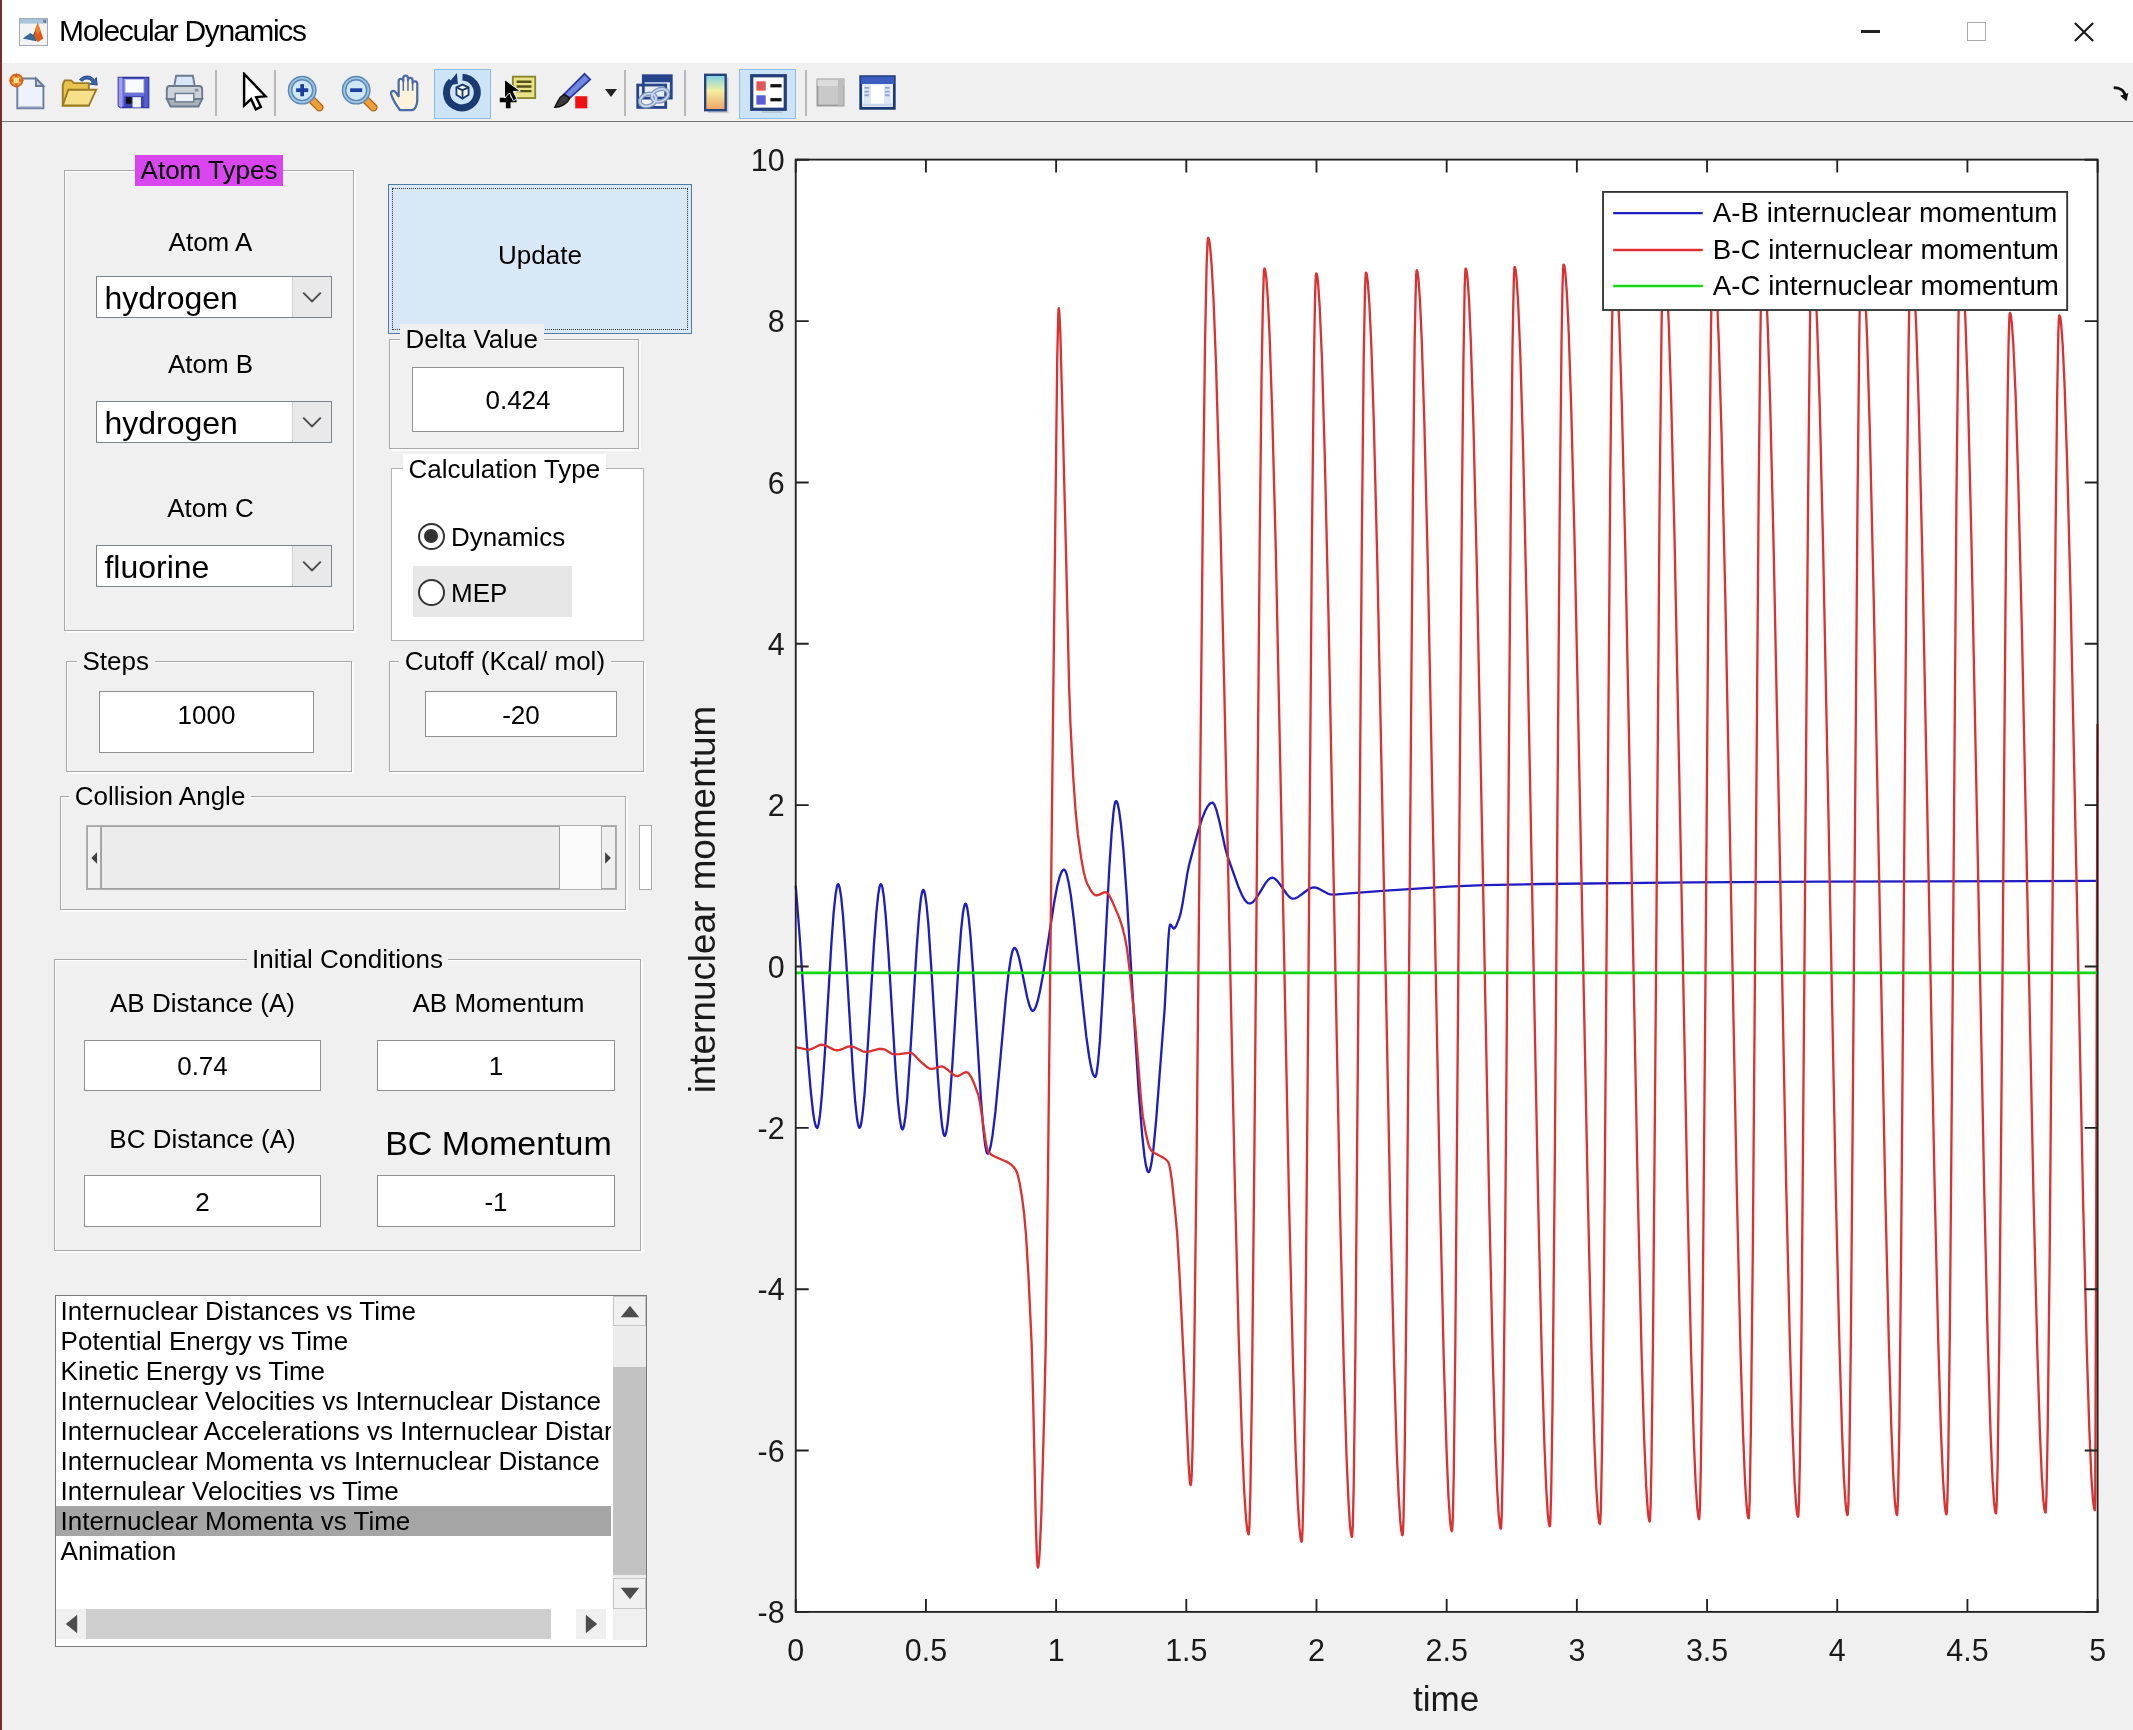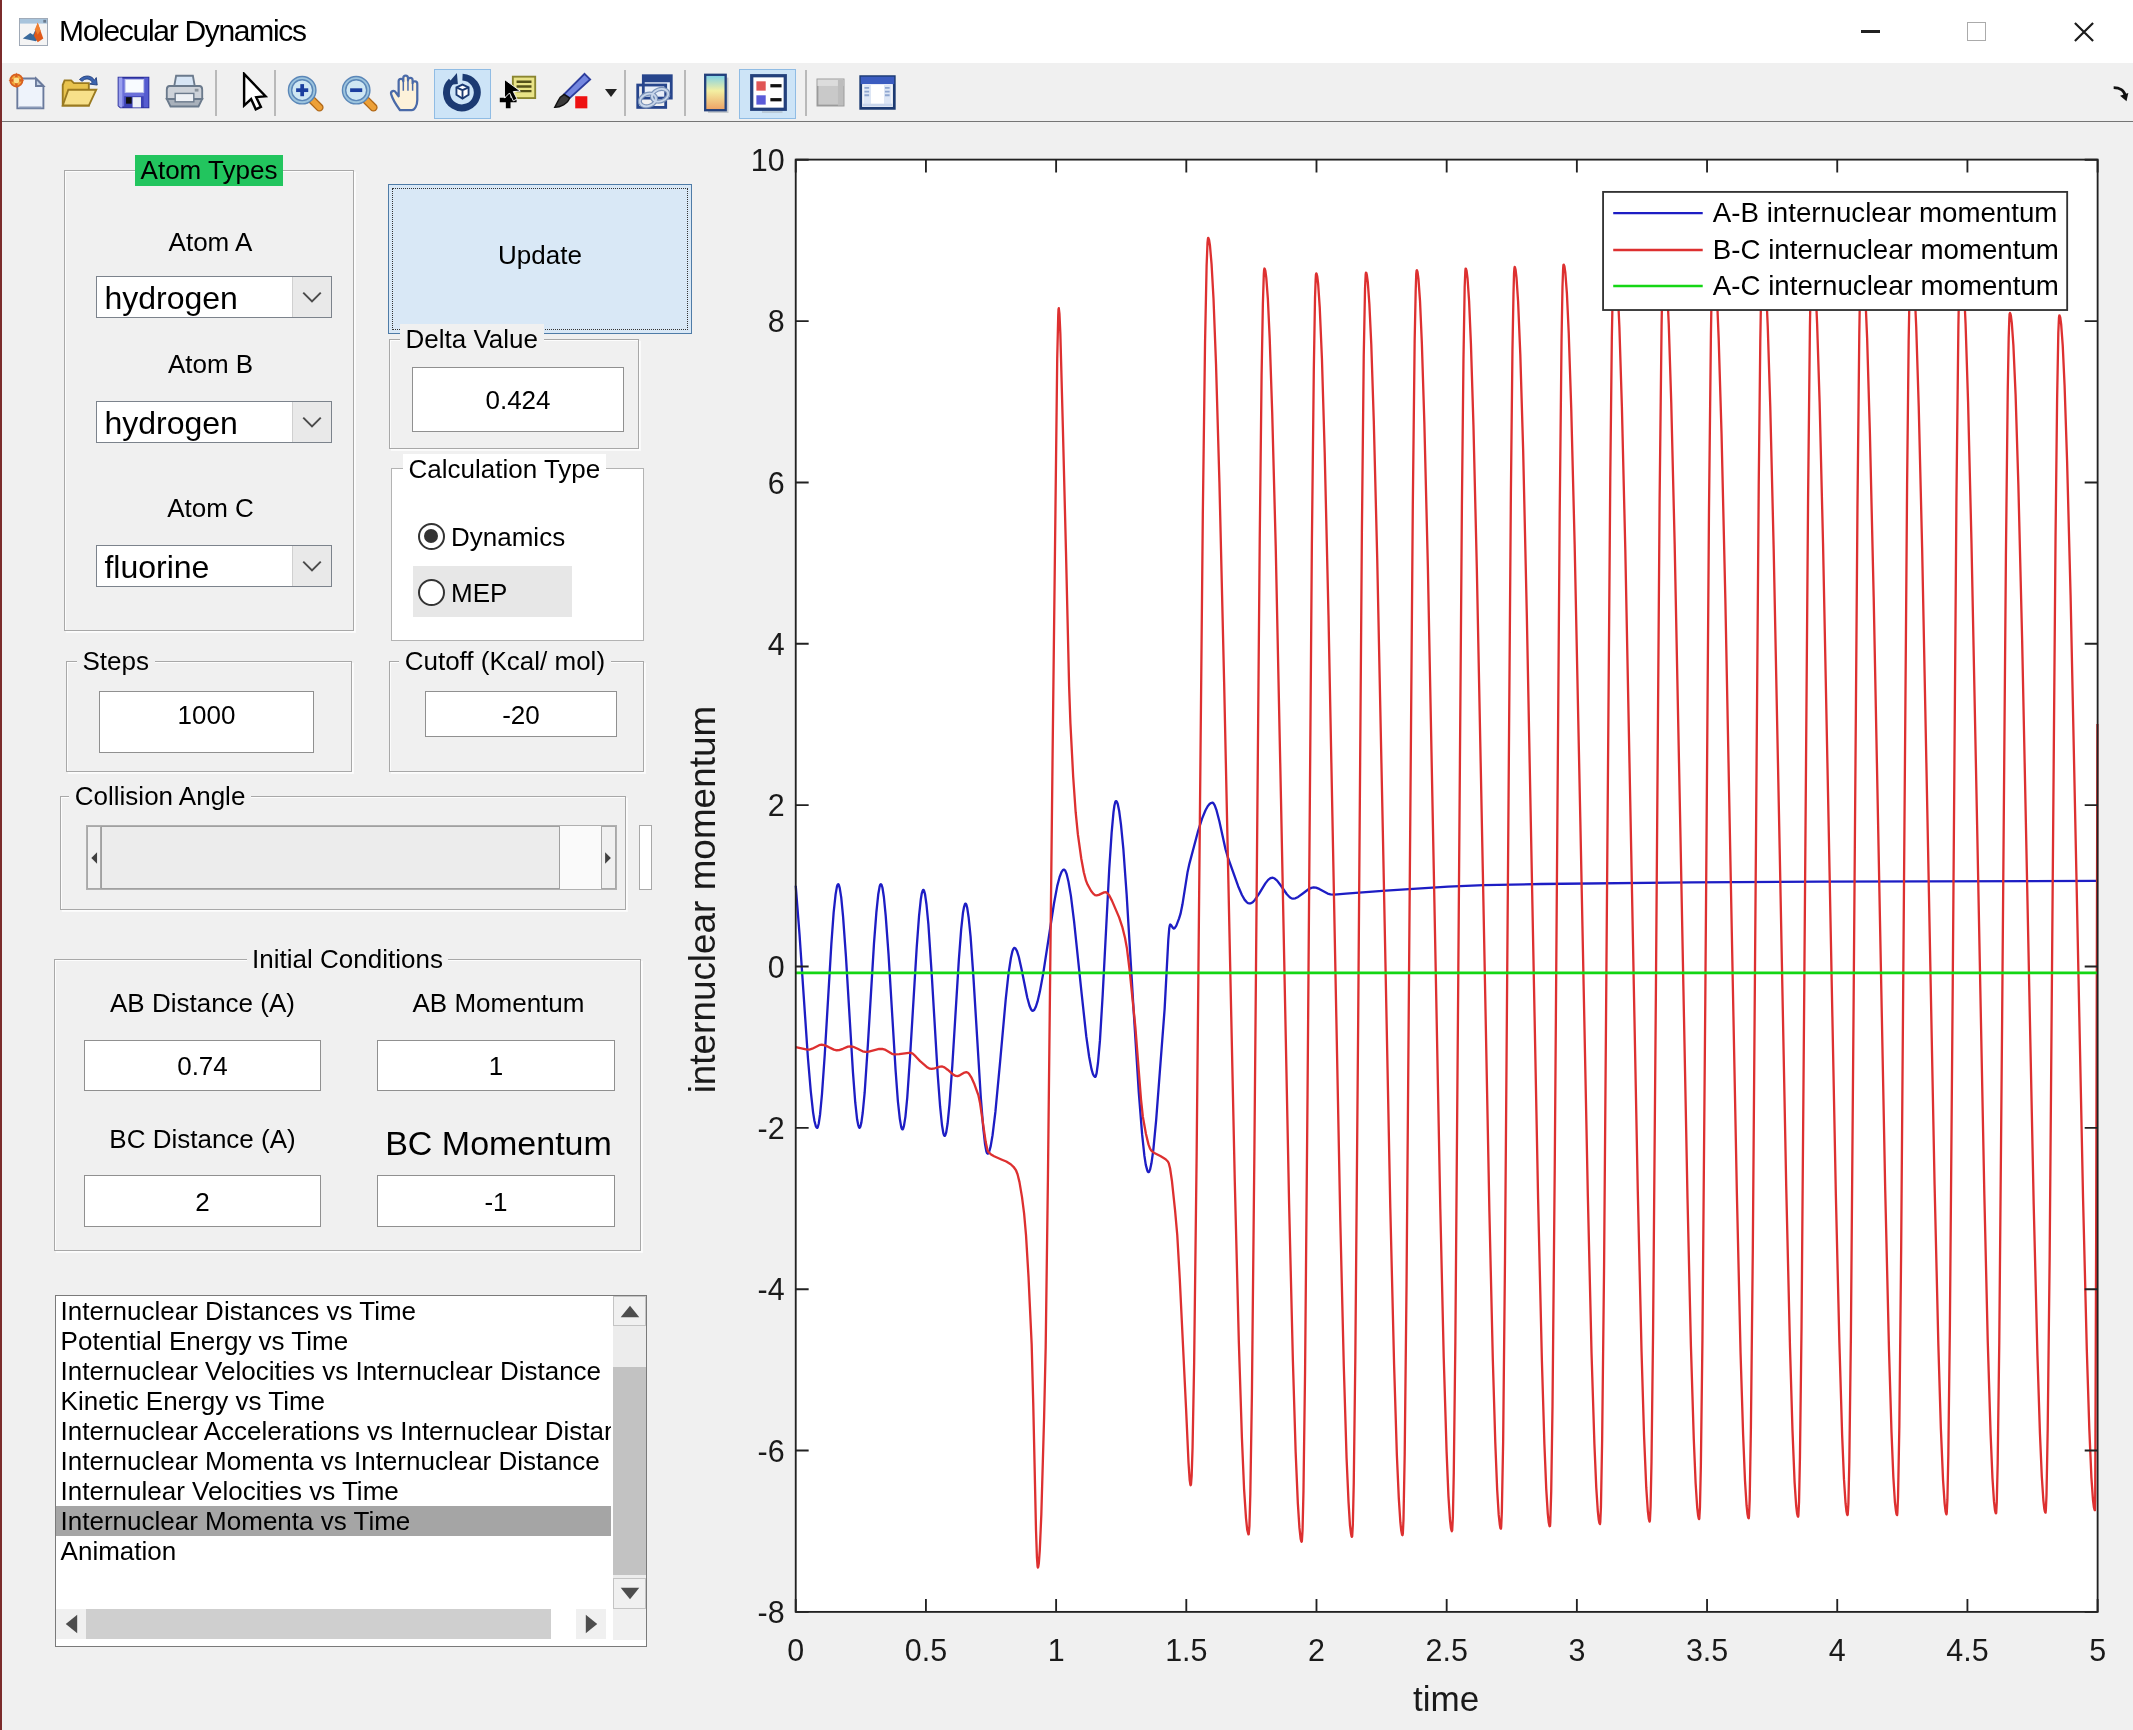--- a/index.html
+++ b/index.html
@@ -233,21 +233,21 @@
 <text x="850" y="1059.5" font-size="33" fill="#1a1a1a" text-anchor="end">0</text>
 <text x="850" y="1234.4" font-size="33" fill="#1a1a1a" text-anchor="end">-2</text>
 <text x="850" y="1409.3" font-size="33" fill="#1a1a1a" text-anchor="end">-4</text>
 <text x="850" y="1584.1" font-size="33" fill="#1a1a1a" text-anchor="end">-6</text>
 <text x="850" y="1759.0" font-size="33" fill="#1a1a1a" text-anchor="end">-8</text>
 <text x="1567" y="1854" font-size="38" fill="#1a1a1a" text-anchor="middle">time</text>
 <text x="775" y="975" font-size="40" fill="#1a1a1a" text-anchor="middle" transform="rotate(-90 775 975)">internuclear momentum</text>
 </svg>
 </div>
 <div class="gb" style="left:64px;top:170px;width:290px;height:461px;background:#f0f0f0">
-      <div class="gblab" style="left:0;right:0;margin:auto;width:max-content;background:#22c55e">Atom Types</div>
+      <div class="gblab" style="left:0;right:0;margin:auto;width:max-content;background:#d946ef">Atom Types</div>
     </div>
 <div class="lab" style="left:64px;top:227px;width:293px;text-align:center;font-size:26px">Atom A</div>
 <div class="combo" style="left:96px;top:276px;width:236px;height:42px">
 <div class="cbtxt" style="line-height:42px">hydrogen</div>
 <div class="cbbtn" style="width:39px">
         <svg viewBox="0 0 16 9" width="20" height="12">
           <path d="M1 1 L8 8 L15 1" fill="none" stroke="#4a4a4a" stroke-width="1.6"></path>
         </svg>
       </div>
 </div>
@@ -317,22 +317,22 @@
 <div class="lab" style="left:351px;top:988px;width:295px;text-align:center;font-size:26px">AB Momentum</div>
 <div class="edit" style="left:84px;top:1040px;width:237px;height:51px;line-height:51px">0.74</div>
 <div class="edit" style="left:377px;top:1040px;width:238px;height:51px;line-height:51px">1</div>
 <div class="lab" style="left:55px;top:1124px;width:295px;text-align:center;font-size:26px">BC Distance (A)</div>
 <div class="lab" style="left:351px;top:1124px;width:295px;text-align:center;font-size:34px">BC Momentum</div>
 <div class="edit" style="left:84px;top:1175px;width:237px;height:52px;line-height:52px">2</div>
 <div class="edit" style="left:377px;top:1175px;width:238px;height:52px;line-height:52px">-1</div>
 <div id="listbox">
 <div class="li">Internuclear Distances vs Time</div>
 <div class="li">Potential Energy vs Time</div>
+<div class="li">Kinetic Energy vs Time</div>
 <div class="li">Internuclear Velocities vs Internuclear Distance</div>
-<div class="li">Kinetic Energy vs Time</div>
 <div class="li">Internuclear Accelerations vs Internuclear Distance</div>
 <div class="li">Internuclear Momenta vs Internuclear Distance</div>
 <div class="li">Internulear Velocities vs Time</div>
 <div class="li sel">Internuclear Momenta vs Time</div>
 <div class="li">Animation</div>
 <div id="vscroll">
   <div class="sarr" style="left:0;top:0;width:33px;height:30px;border:0.9px solid #c4c4c4">
           <svg viewBox="0 0 14 9" width="20" height="13">
             <path d="M0.5 8.5 L7 0.5 L13.5 8.5 Z" fill="#4d4d4d"></path>
           </svg>

